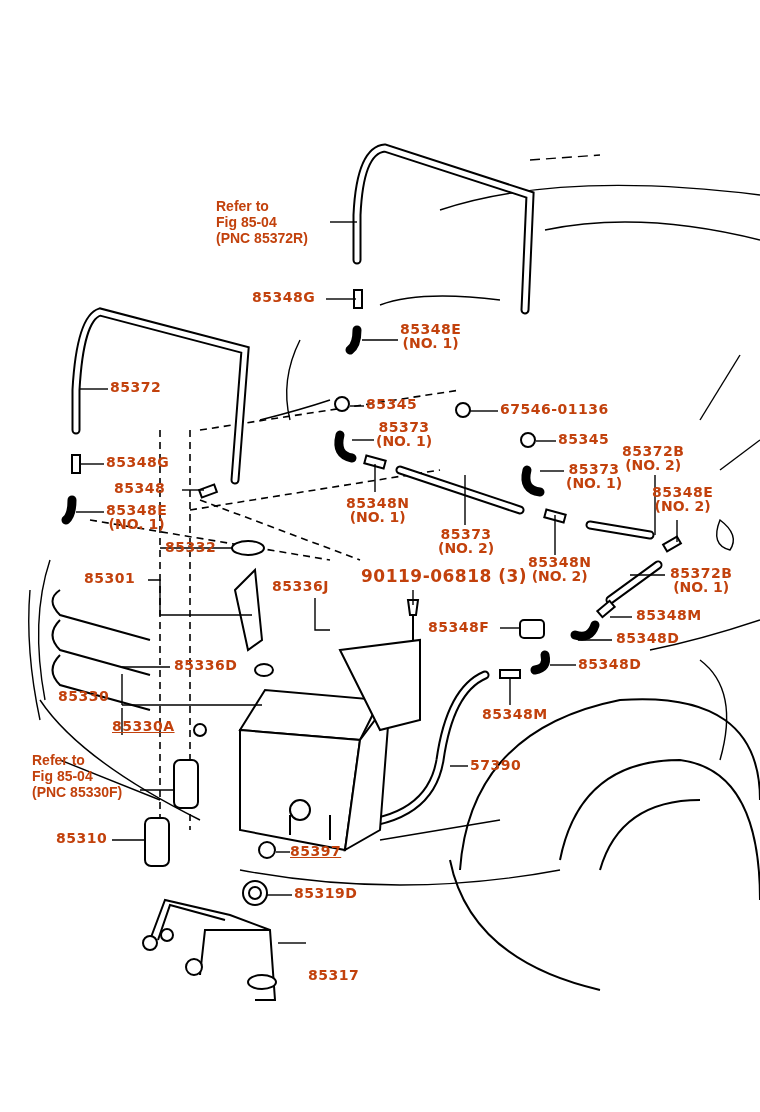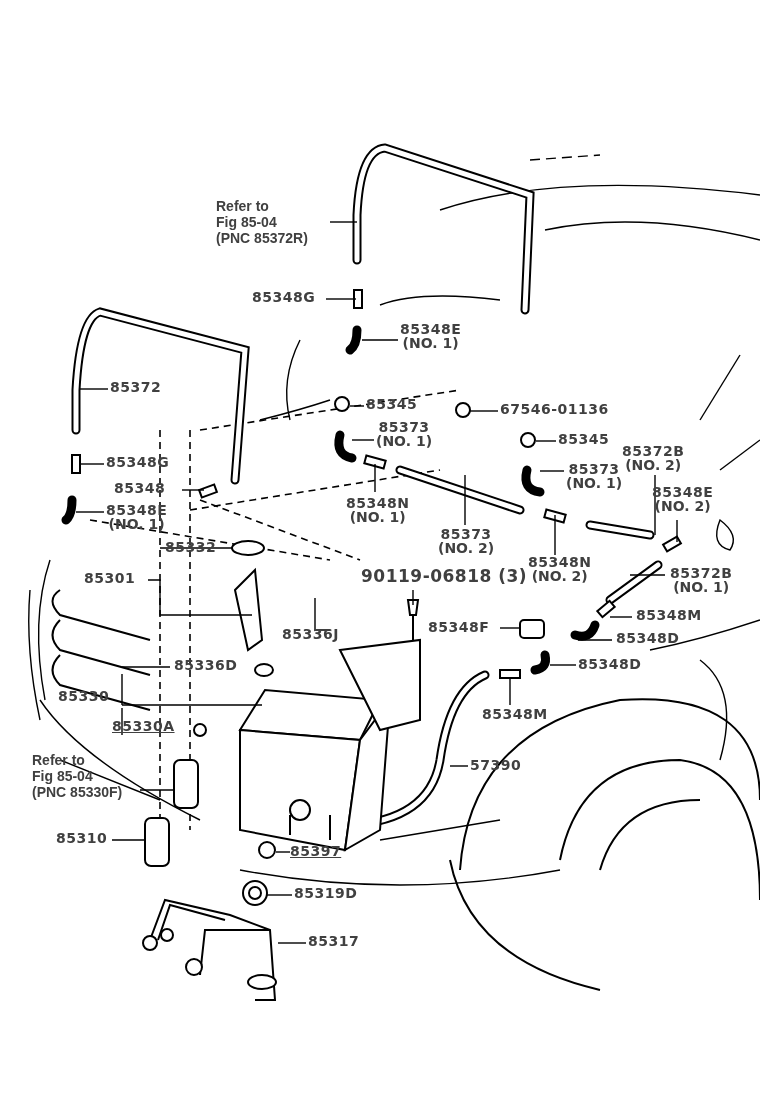--- a/index.html
+++ b/index.html
@@ -1,18 +1,18 @@
 <!DOCTYPE html>
 <html><head>
 <meta charset="utf-8">
 <style>
   html,body{margin:0;padding:0;background:#ffffff;}
   body{width:760px;height:1112px;position:relative;overflow:hidden;font-family:"DejaVu Sans",sans-serif;}
   #diagram{position:absolute;left:0;top:0;width:760px;height:1112px;}
-  .lbl{position:absolute;font-family:"DejaVu Sans",sans-serif;font-weight:bold;color:#404040;white-space:nowrap;line-height:1;}
+  .lbl{position:absolute;font-family:"DejaVu Sans",sans-serif;font-weight:bold;color:#c2410c;white-space:nowrap;line-height:1;}
   .pn{font-size:14px;letter-spacing:0.5px;}
   .sub{font-size:14px;}
   .ref{font-size:14px;font-weight:bold;line-height:16px;font-family:"Liberation Sans",sans-serif;}
   .code{font-size:14px;font-family:"Liberation Sans",sans-serif;font-weight:bold;}
   svg .k{stroke:#000;fill:none;stroke-width:2;}
   svg .t{stroke:#000;fill:none;stroke-width:1.4;}
   svg .d{stroke:#000;fill:none;stroke-width:1.6;stroke-dasharray:7 5;}
   svg .hose{stroke:#000;fill:none;stroke-width:9;stroke-linecap:round;}
   svg .hosei{stroke:#fff;fill:none;stroke-width:5;stroke-linecap:round;}
   svg .part{stroke:#000;fill:#fff;stroke-width:2;}
@@ -239,21 +239,21 @@
 <div class="lbl" style="left:670px;top:566px;text-align:center;">
     <div class="pn">85372B</div>
     <div class="sub">(NO. 1)</div>
   </div>
 <div class="lbl" style="left:84px;top:571px;">
     <div class="pn">85301</div>
   </div>
 <div class="lbl" style="left:361px;top:568px;">
     <div class="pn" style="font-size:17px;">90119-06818 (3)</div>
   </div>
-<div class="lbl" style="left:282px;top:579px;margin-top:48px;">
+<div class="lbl" style="left:272px;top:579px;">
     <div class="pn">85336J</div>
   </div>
 <div class="lbl" style="left:428px;top:620px;">
     <div class="pn">85348F</div>
   </div>
 <div class="lbl" style="left:636px;top:608px;">
     <div class="pn">85348M</div>
   </div>
 <div class="lbl" style="left:616px;top:631px;">
     <div class="pn">85348D</div>
@@ -278,17 +278,17 @@
   </div>
 <div class="lbl" style="left:56px;top:831px;">
     <div class="pn">85310</div>
   </div>
 <div class="lbl" style="left:290px;top:844px;text-decoration:underline;">
     <div class="pn">85397</div>
   </div>
 <div class="lbl" style="left:294px;top:886px;">
     <div class="pn">85319D</div>
   </div>
-<div class="lbl" style="left:308px;top:934px;">
+<div class="lbl" style="left:308px;top:968px;">
     <div class="pn">85317</div>
   </div>
 
 <div class="lbl code" style="left:690px;top:1092px;margin-top:20px;">850534D</div>
 
 </body></html>

